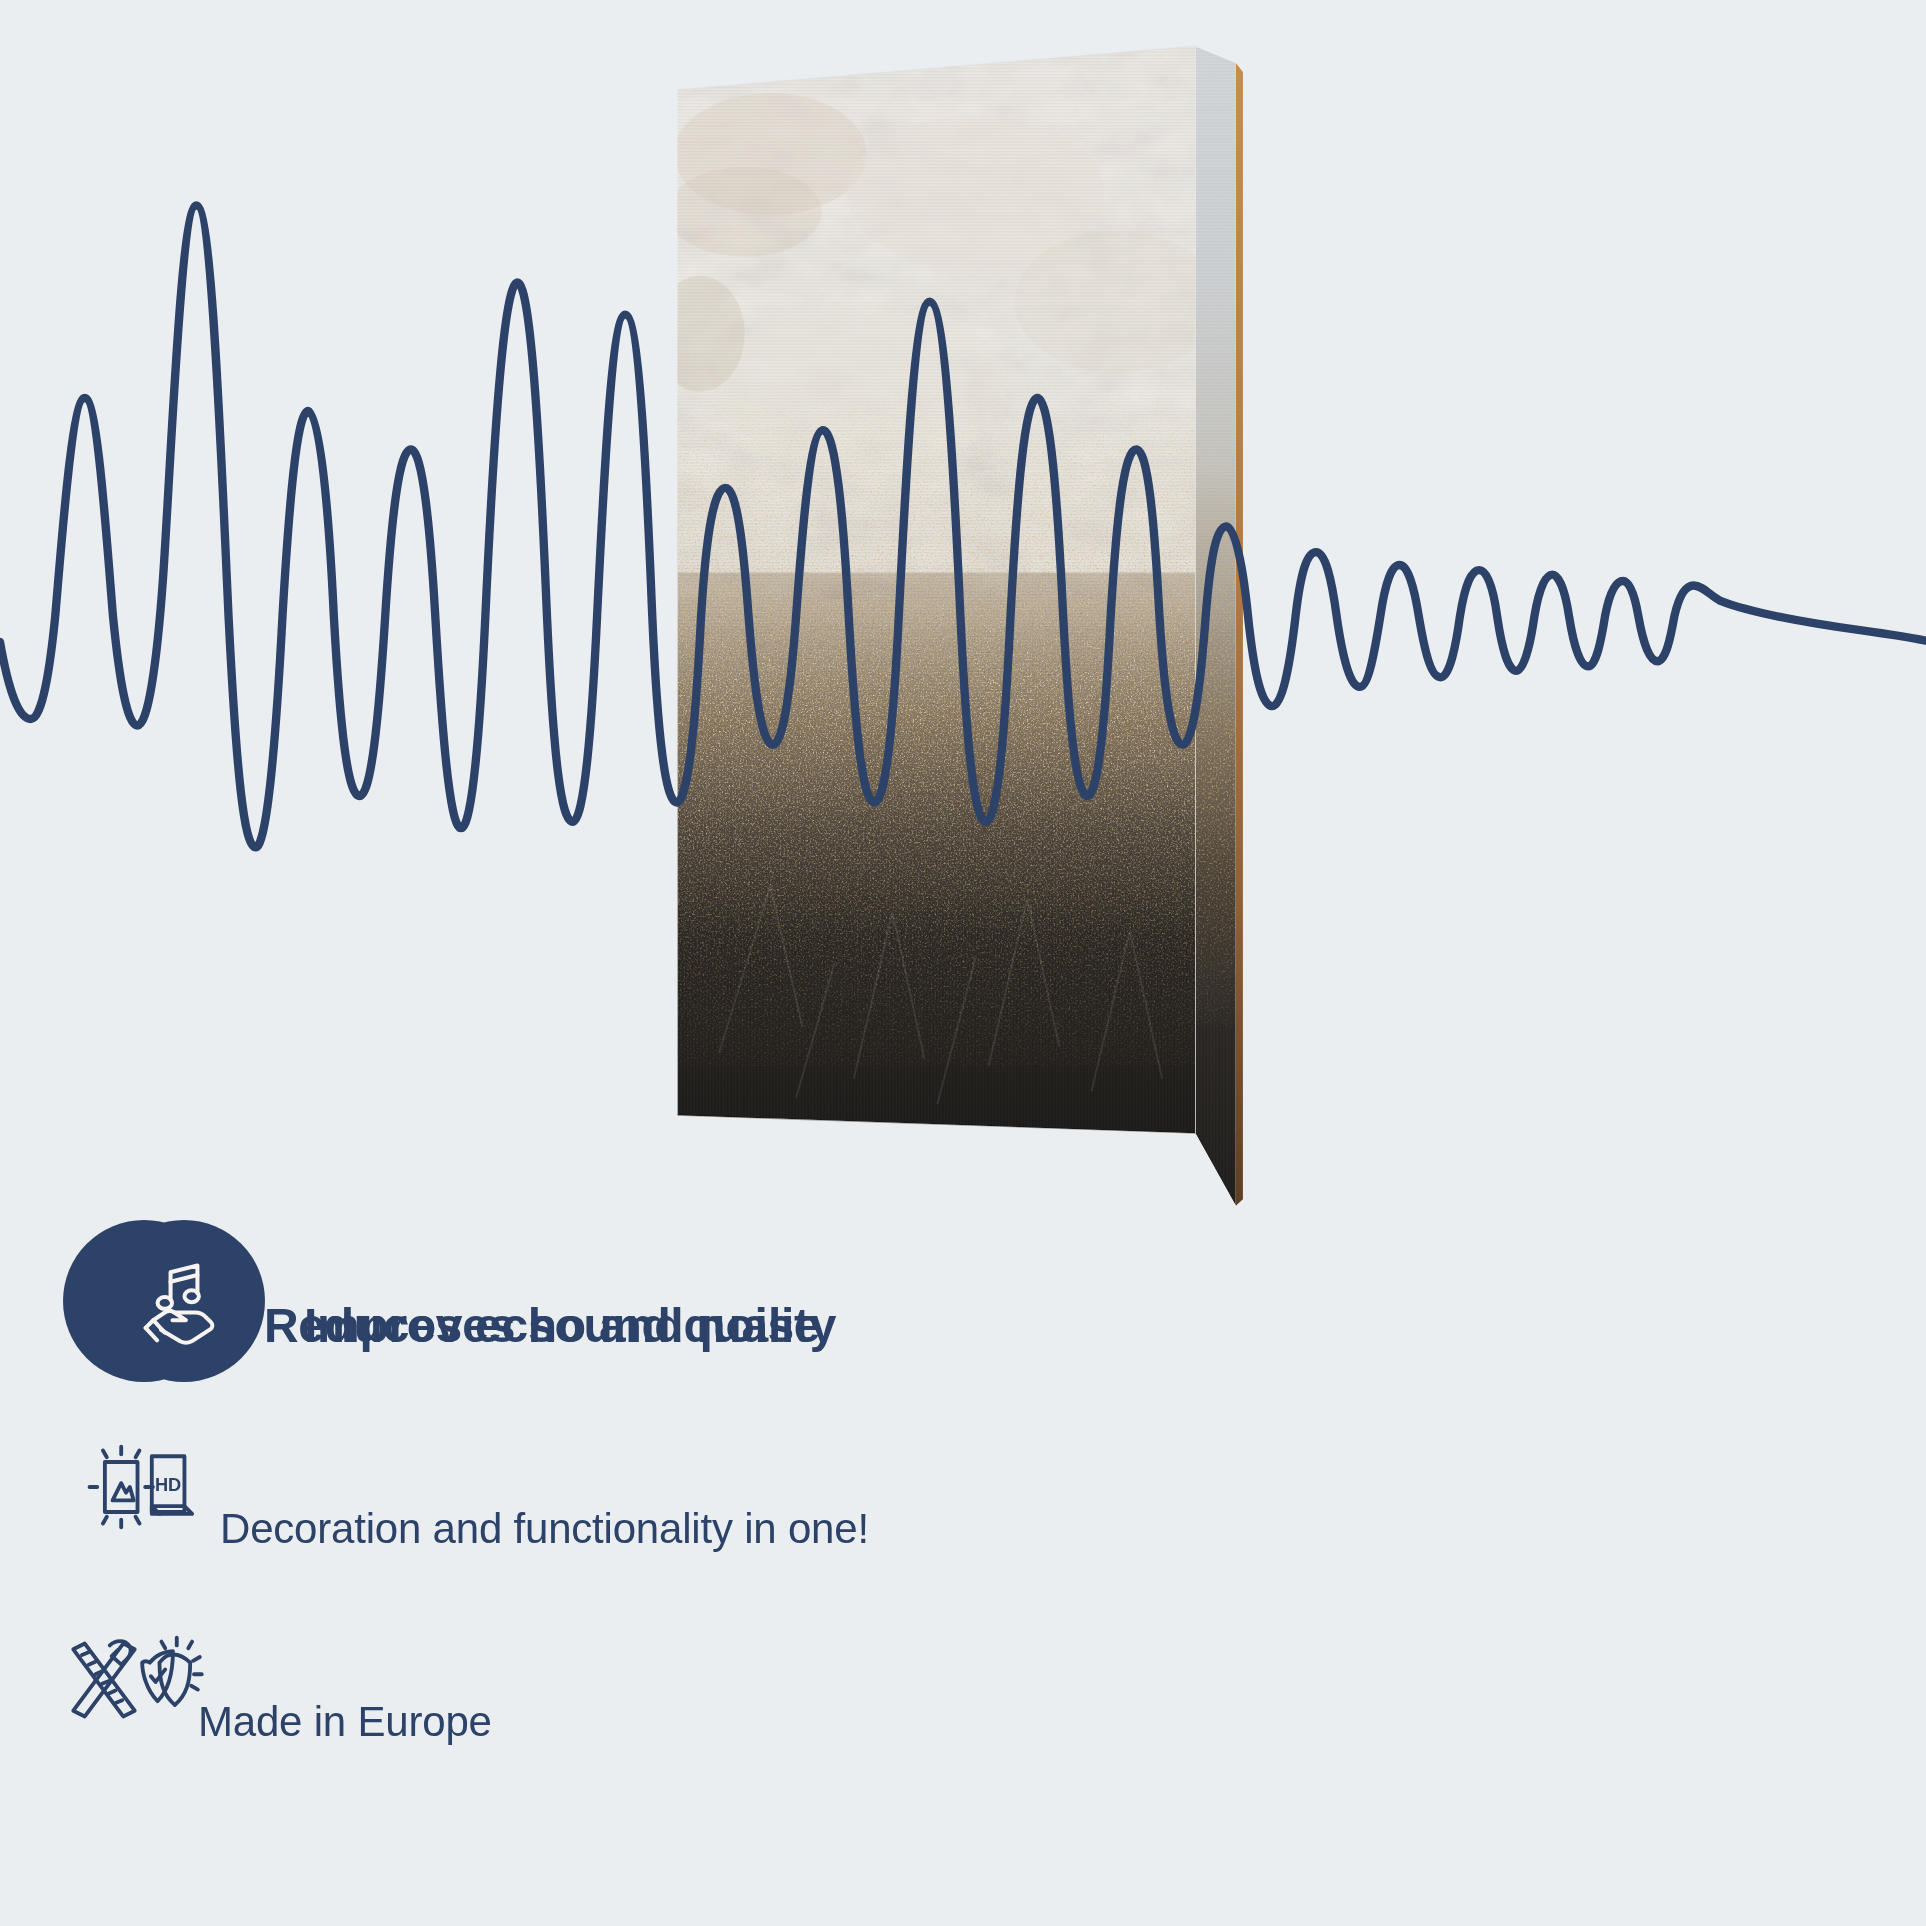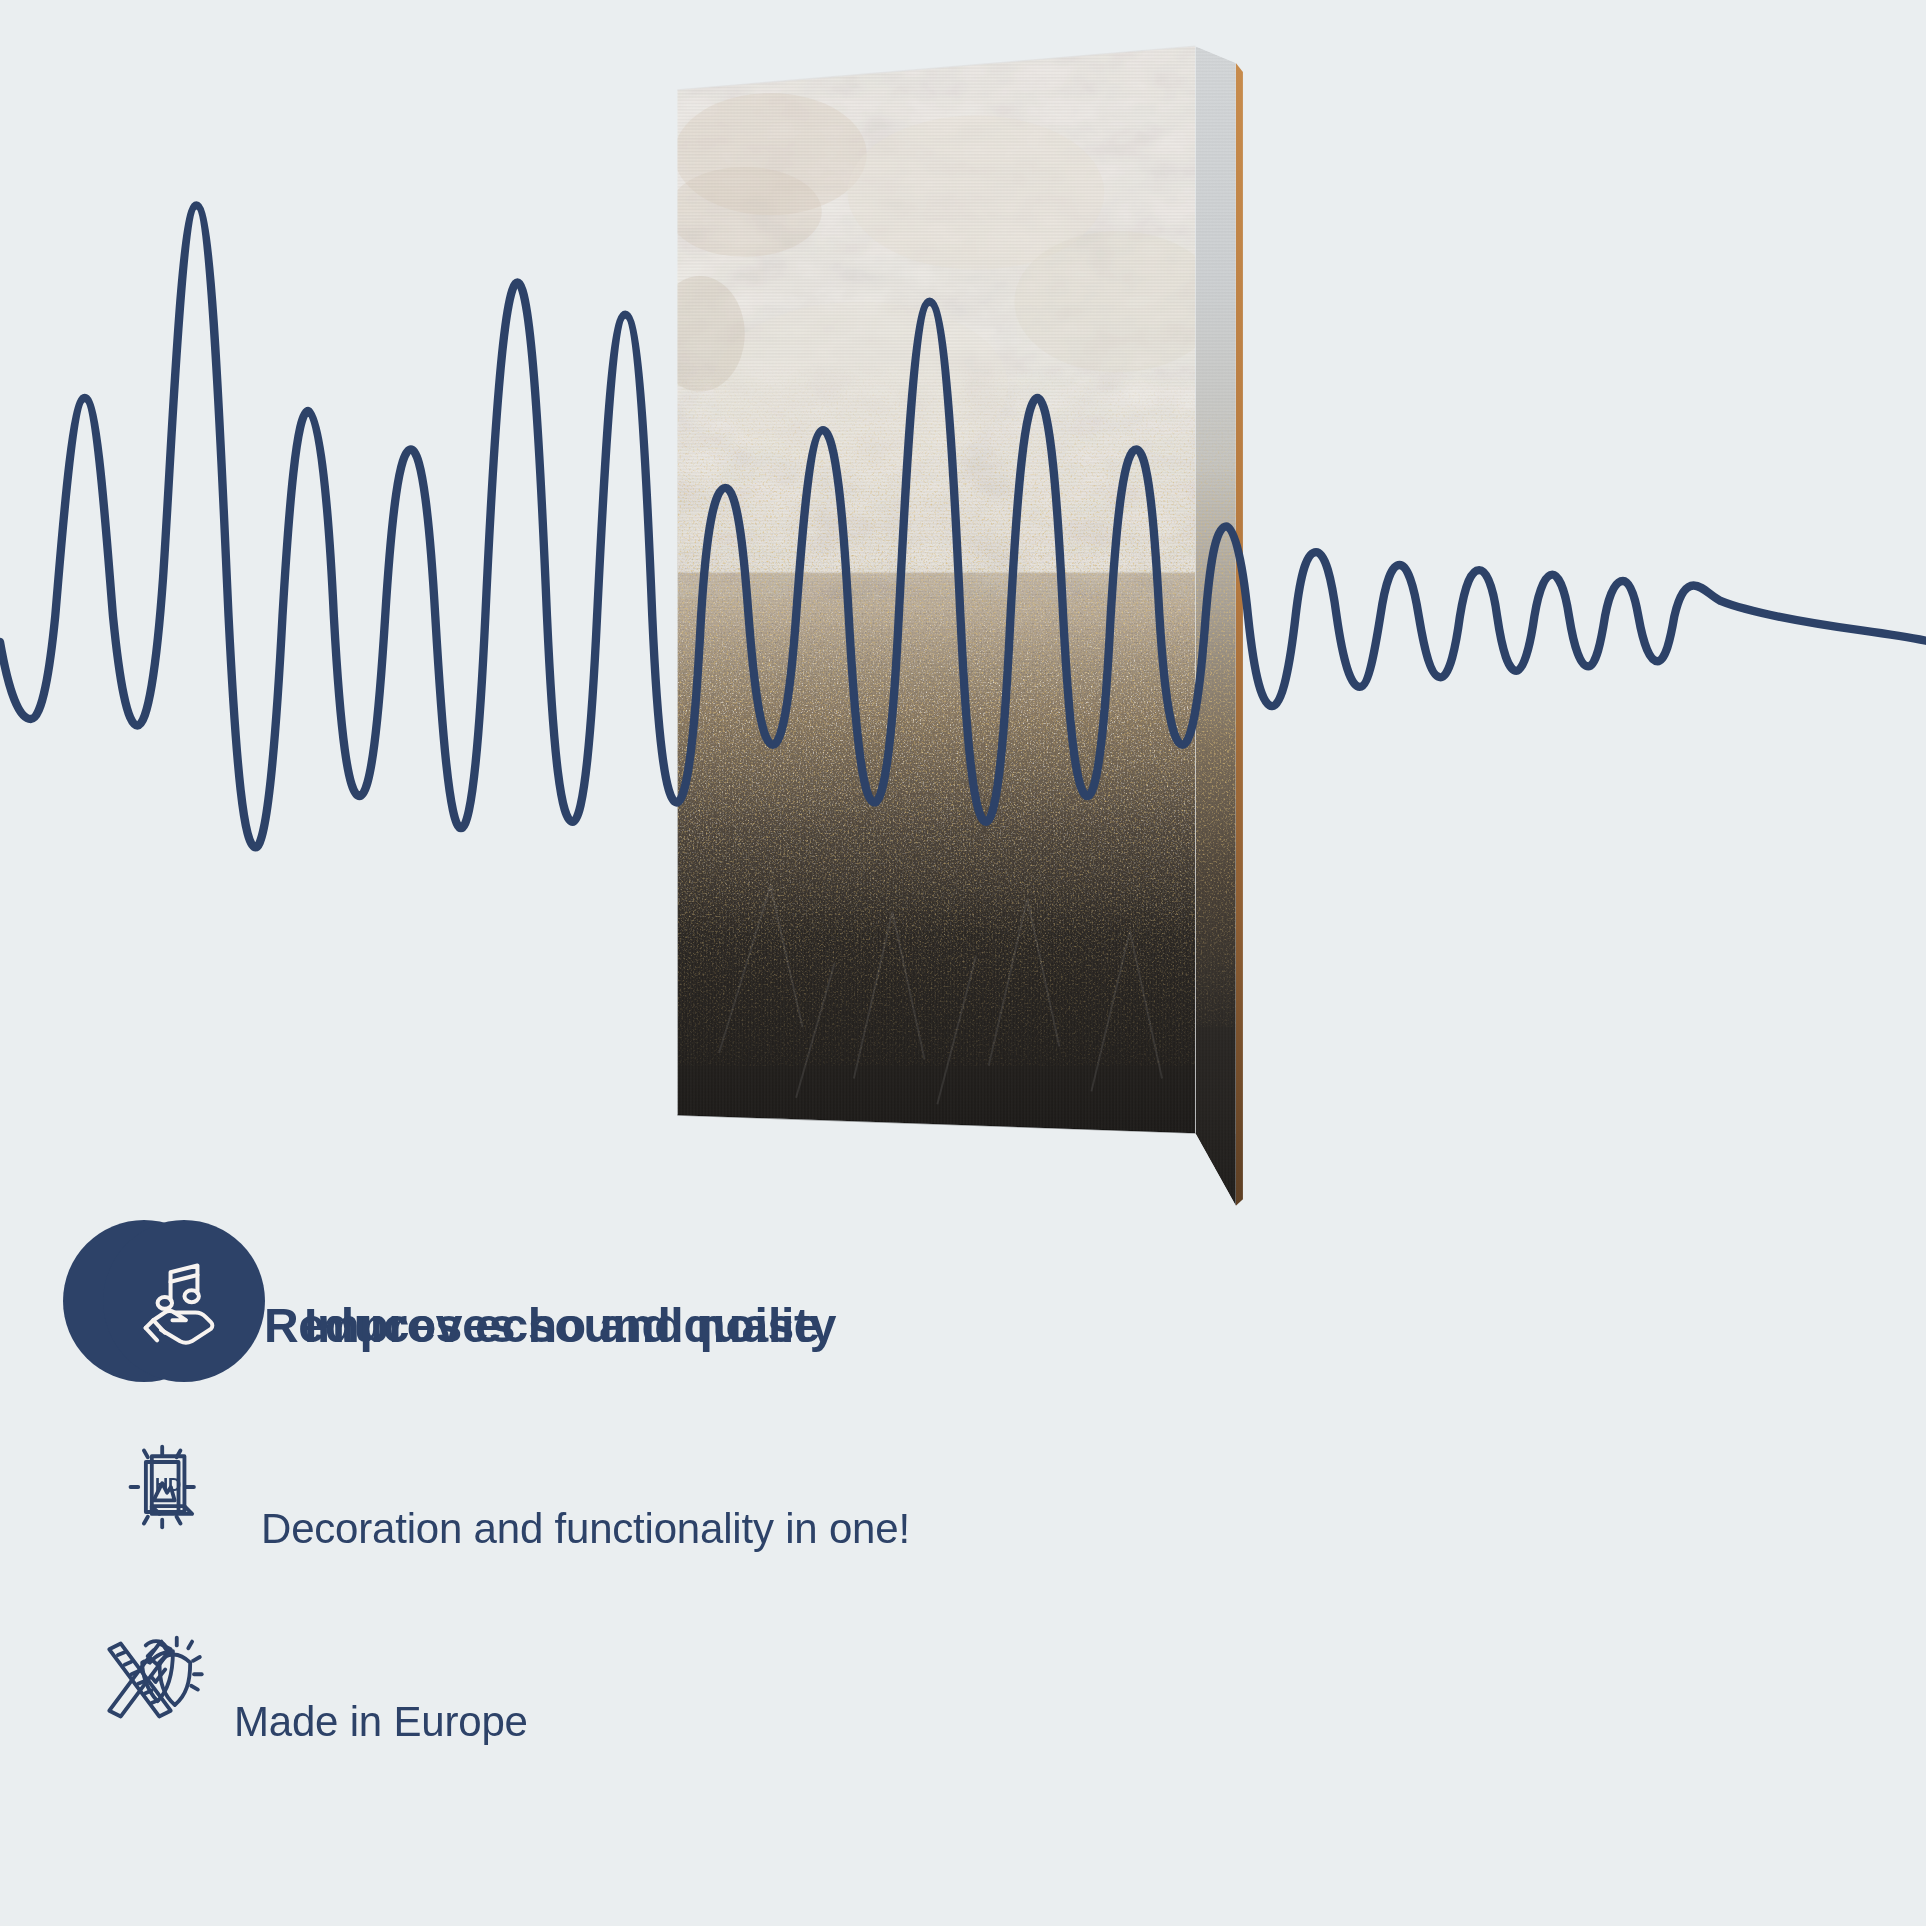--- a/index.html
+++ b/index.html
@@ -339,21 +339,21 @@
             <path d="M10,78 L18,70 L30,62 C33,60 37,60 40,62 L52,70 L38,70"></path>
             <path d="M40,62 L62,62 C66,62 70,64 73,67 L78,72 C80,74 80,77 78,79 L58,92 C54,94 50,94 46,92 L26,80"></path>
             <path d="M10,78 L22,91"></path>
             <path d="M18,70 L30,83"></path>
           </g>
         </svg>
       </div>
       <div class="feat-title">Improves sound quality</div>
     </div>
 
-    <div class="feat col-l" style="padding-left:112px">
+    <div class="feat col-l" style="padding-left:71px">
       <div class="plainicon" style="margin-left:0">
         <svg viewBox="0 0 100 100">
           <g fill="none" stroke="#2d4268" stroke-width="4" stroke-linecap="round" stroke-linejoin="round">
             <rect x="28" y="24" width="34" height="52"></rect>
             <path d="M36,64 L45,46 L50,56 L54,50 L58,64 Z"></path>
             <line x1="45" y1="8" x2="45" y2="16"></line>
             <line x1="26" y1="12" x2="30" y2="19"></line>
             <line x1="64" y1="12" x2="60" y2="19"></line>
             <line x1="12" y1="50" x2="20" y2="50"></line>
             <line x1="70" y1="50" x2="78" y2="50"></line>
@@ -372,21 +372,21 @@
           <g fill="none" stroke="#2d4268" stroke-width="4" stroke-linecap="round" stroke-linejoin="round">
             <path d="M30,18 L64,18 L64,76 L30,76 Z"></path>
             <path d="M30,70 L64,70 L72,78 L38,78 Z"></path>
             <path d="M30,70 L30,78 L38,78"></path>
           </g>
           <text x="47" y="54" text-anchor="middle" font-family="Liberation Sans, sans-serif" font-size="19" font-weight="bold" fill="#2d4268">HD</text>
         </svg>
       </div>
     </div>
 
-    <div class="feat col-l" style="padding-left:85px">
+    <div class="feat col-l" style="padding-left:49px">
       <div class="plainicon" style="margin-left:0">
         <svg viewBox="0 0 100 100">
           <g fill="none" stroke="#2d4268" stroke-width="4" stroke-linecap="round" stroke-linejoin="round">
             <path d="M18,18 L30,12 L82,82 L70,88 Z"></path>
             <line x1="27" y1="24" x2="34" y2="21"></line>
             <line x1="34" y1="34" x2="41" y2="31"></line>
             <line x1="41" y1="44" x2="48" y2="41"></line>
             <line x1="48" y1="54" x2="55" y2="51"></line>
             <line x1="55" y1="64" x2="62" y2="61"></line>
             <line x1="62" y1="74" x2="69" y2="71"></line>

